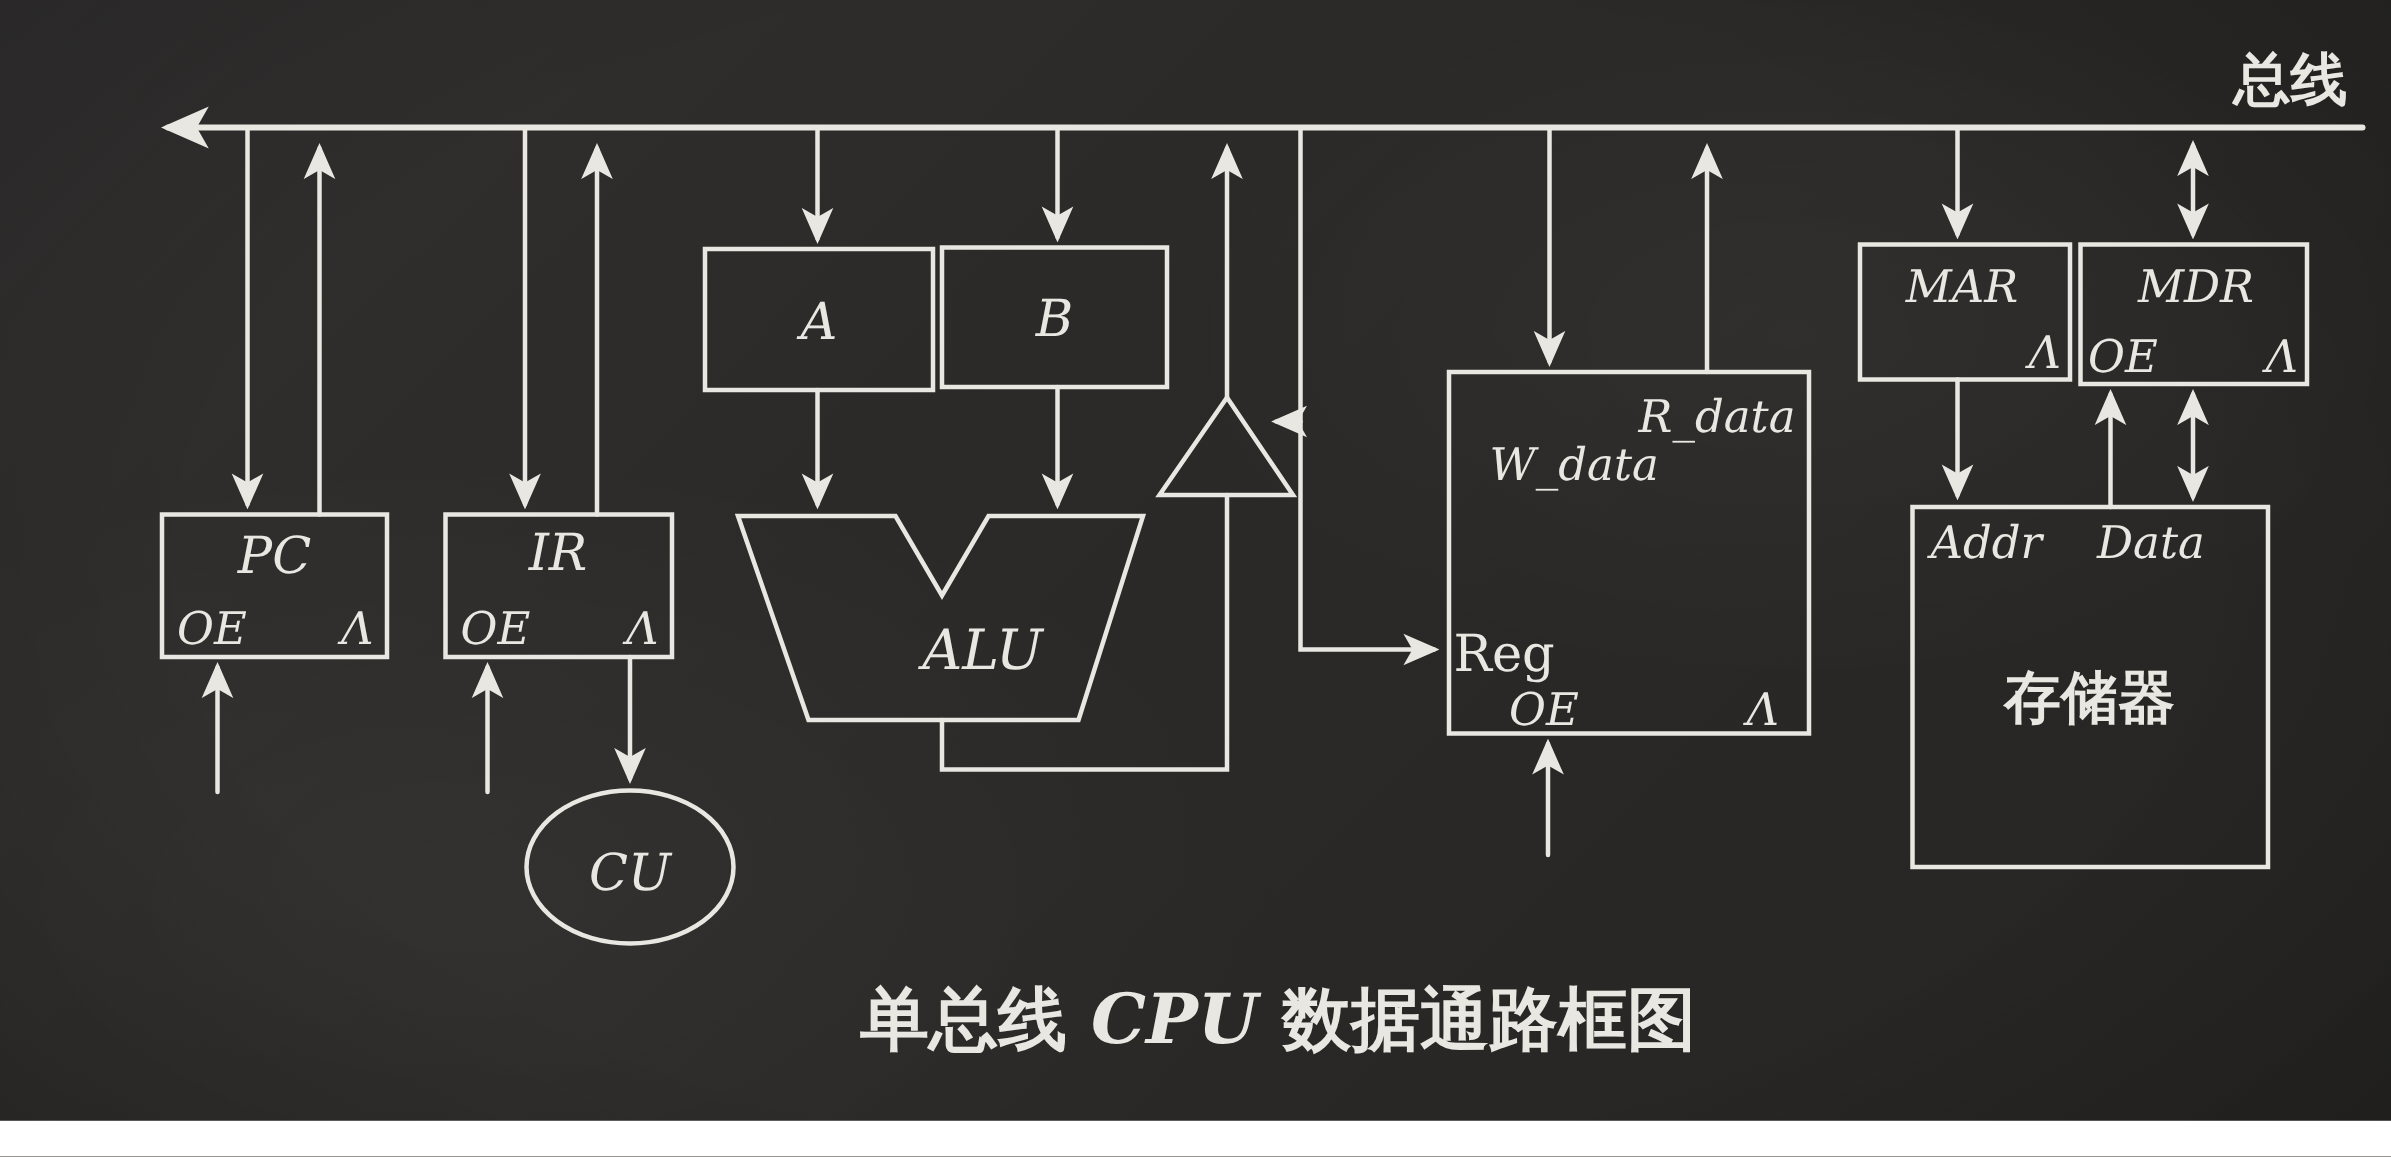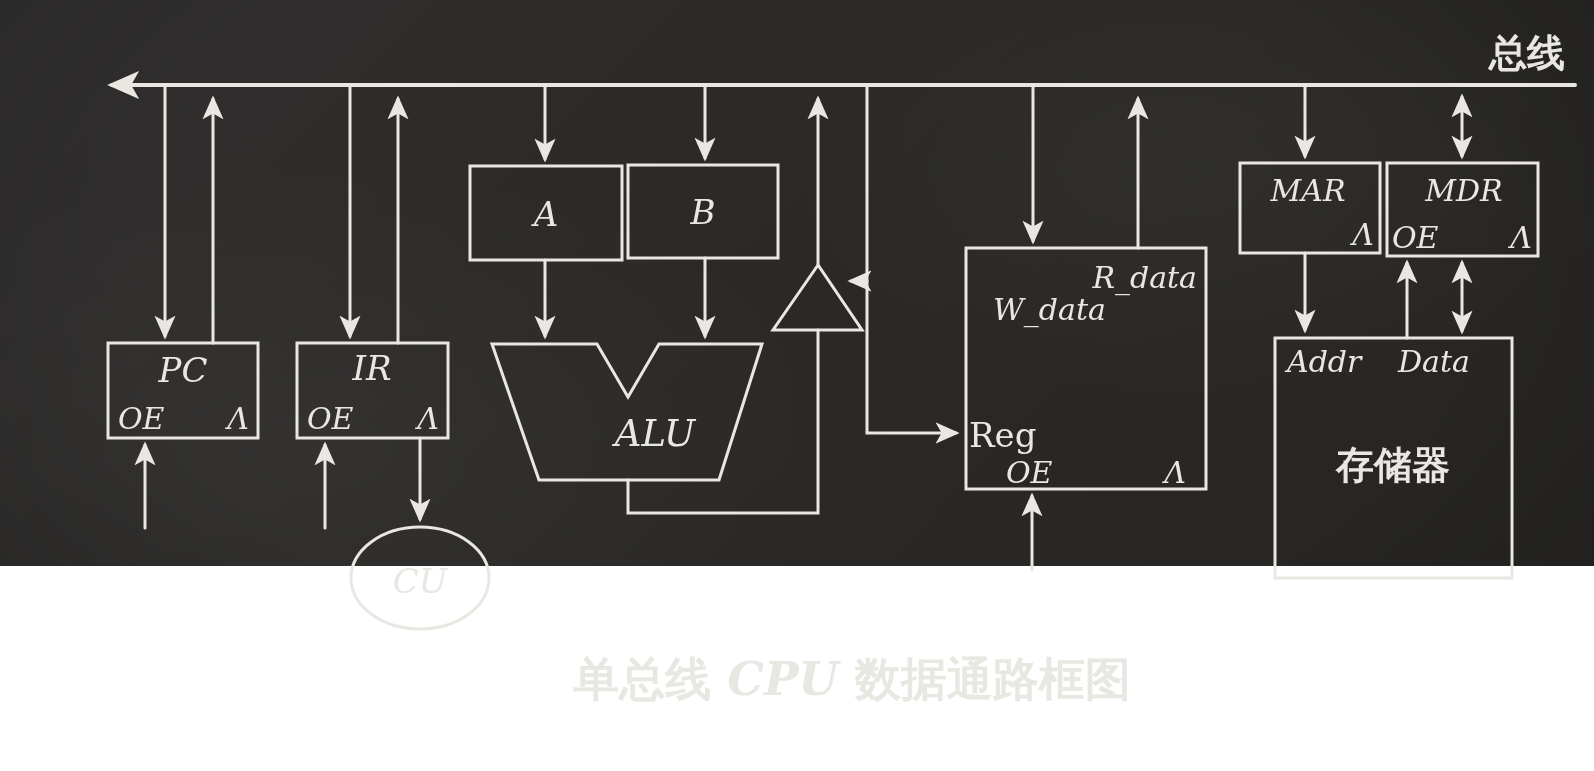--- a/index.html
+++ b/index.html
@@ -1,19 +1,19 @@
 <!DOCTYPE html>
 <html style="--bg: #2d2b29; --chalk: #e9e7e1;"><head>
 <meta charset="utf-8">
 <style>
   :root { --bg:#2d2b29; --chalk:#e9e7e1; }
   * { margin:0; padding:0; box-sizing:border-box; }
   body { width:1594px; height:771px; overflow:hidden; font-family:"DejaVu Serif", serif; }
   .board {
-    position:relative; width:1594px; height:566px;
+    position:relative; width:1594px; height:747px;
     background:
       radial-gradient(ellipse 900px 500px at 20% 80%, rgba(255,255,255,0.035), rgba(255,255,255,0) 60%),
       radial-gradient(ellipse 700px 400px at 75% 30%, rgba(255,255,255,0.03), rgba(255,255,255,0) 60%),
       radial-gradient(ellipse 1200px 700px at 50% 50%, rgba(0,0,0,0) 55%, rgba(0,0,0,0.25) 100%),
       linear-gradient(135deg, #323030 0%, #2b2a28 40%, #262523 100%),
       var(--bg);
   }
   svg { position:absolute; left:0; top:0; }
   .stroke { stroke:var(--chalk); stroke-width:3; fill:none; stroke-linecap:round; }
   .bus-line { stroke-width:4; }

